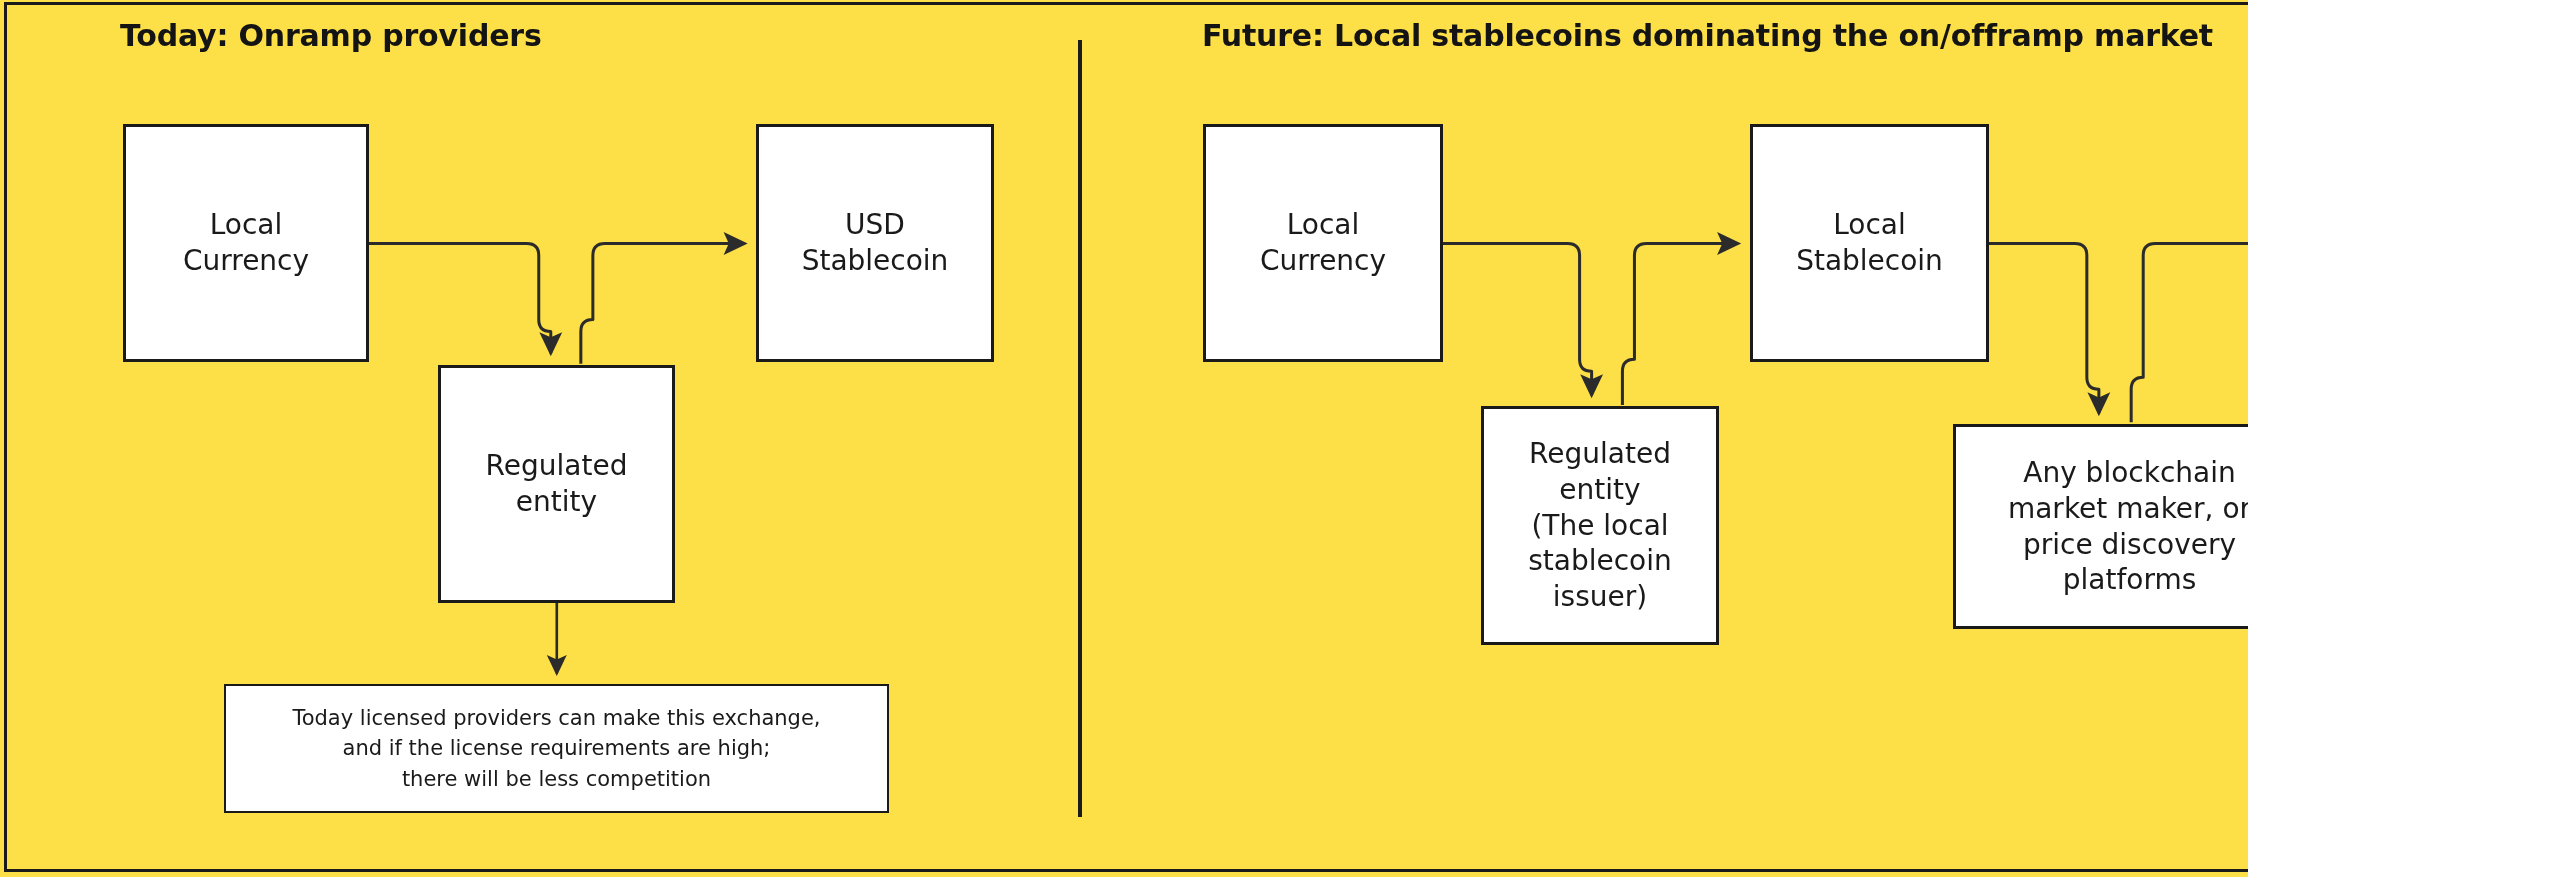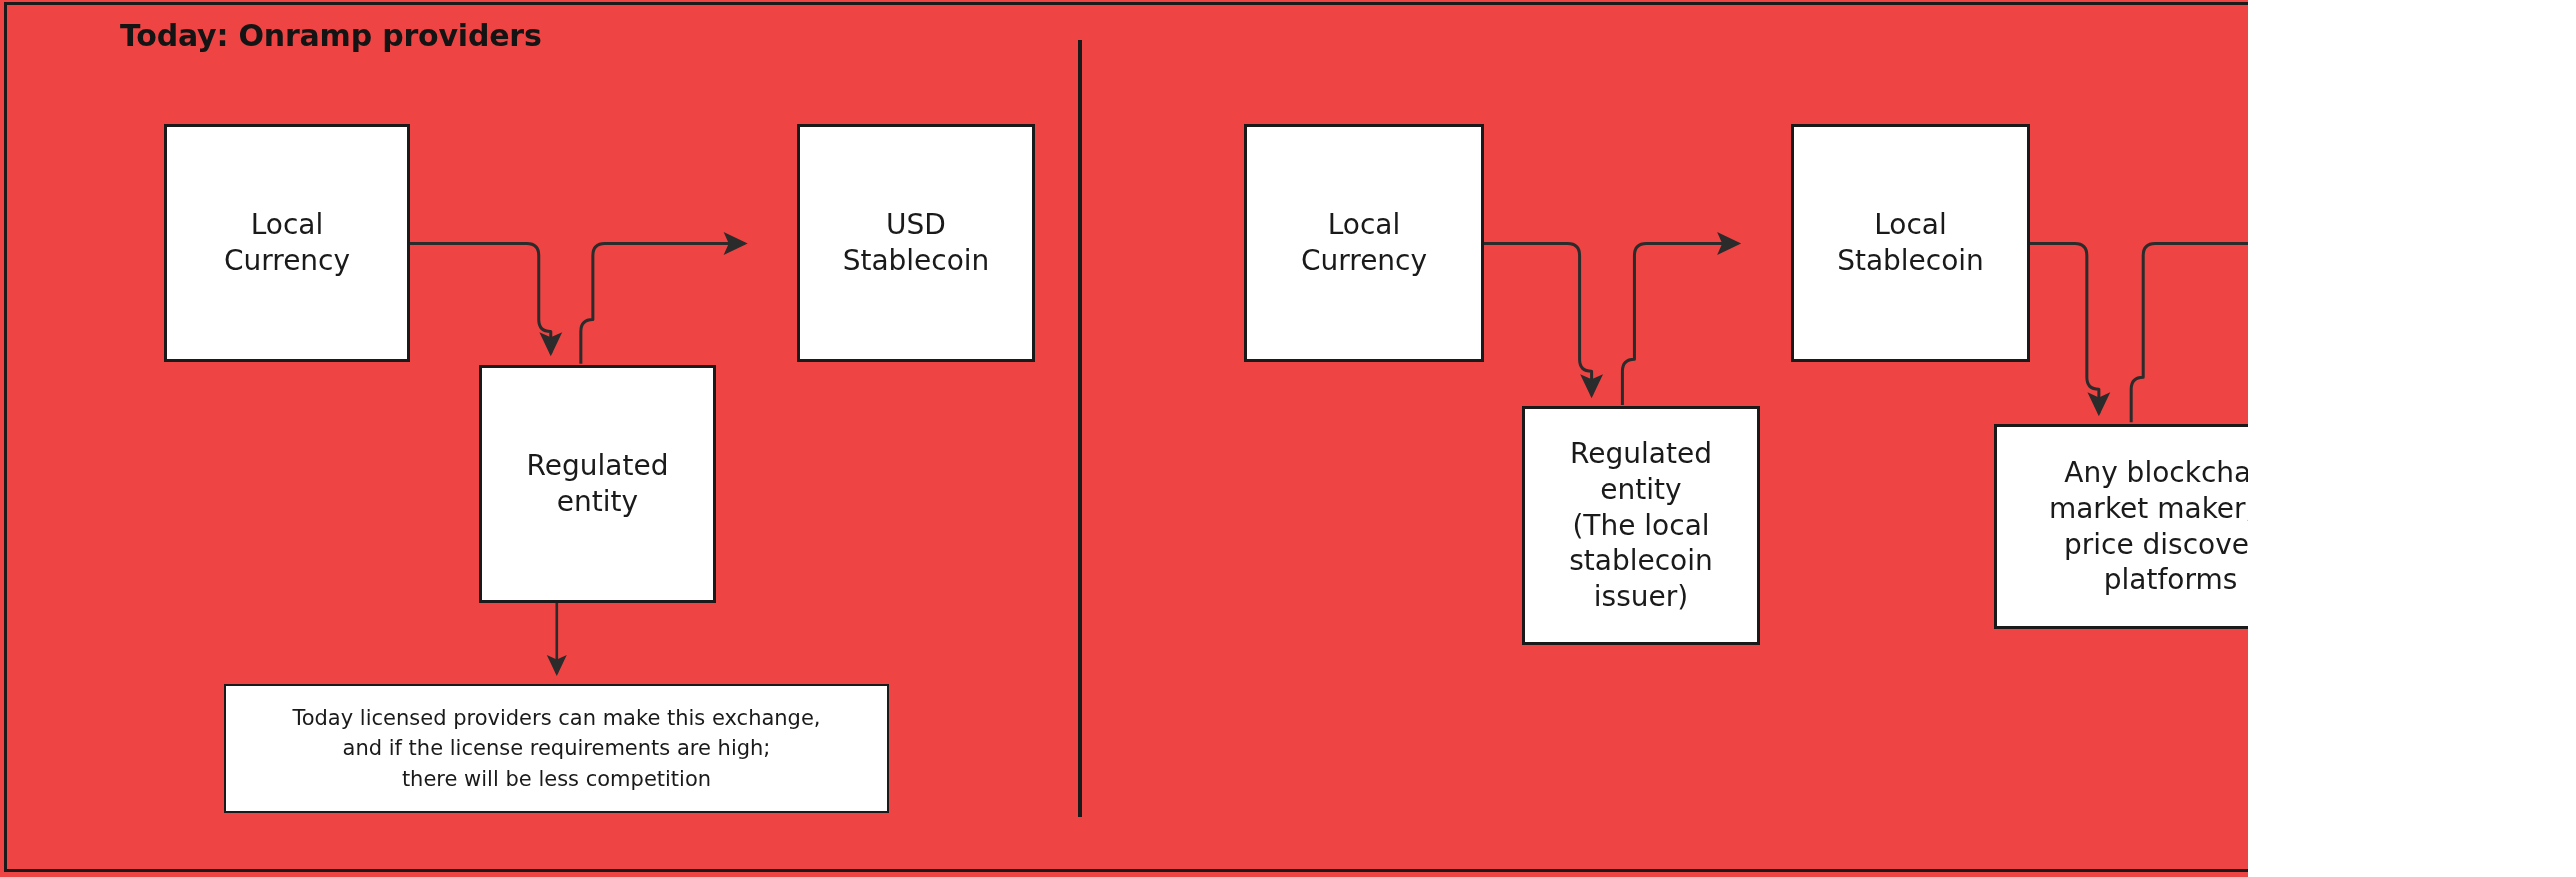--- a/index.html
+++ b/index.html
@@ -4,21 +4,21 @@
 <style>
   html,body{margin:0;padding:0;background:#ffffff;}
   body{
     font-family:"DejaVu Sans", sans-serif;
     -webkit-font-smoothing:antialiased;
   }
   #canvas{
     position:relative;
     width:2248px;
     height:877px;
-    background:#ef4444;
+    background:#fde047;
     overflow:hidden;
     text-decoration:underline;
   }
   
   #outer-frame{
     position:absolute;
     left:3.8px; top:2.3px;
     width:2568px; height:870px;
     border:3px solid #1a1a1a;
     box-sizing:border-box;
@@ -46,21 +46,20 @@
     position:absolute;
     box-sizing:border-box;
     border:3px solid #1a1a1a;
     background:#ffffff;
     display:flex;
     align-items:center;
     justify-content:center;
     text-align:center;
     color:#1a1a1a;
     z-index:3;
-    margin-left:41px;
   }
   .node-label{
     font-size:28px;
     line-height:1.28;
     white-space:pre-line;
     font-family:"DejaVu Sans", sans-serif;
   }
   .note-box{
     position:absolute;
     box-sizing:border-box;
@@ -160,20 +159,21 @@
     <span class="node-label">Regulated
 entity</span>
   </div>
 
   <div class="note-box" id="note-l-license">
     <span class="note-label">Today licensed providers can make this exchange,
 and if the license requirements are high;
 there will be less competition</span>
   </div>
 
+  <div class="panel-title" id="title-future">Future: Local stablecoins dominating the on/offramp market</div>
 
   <div class="node-box" id="box-r-local-currency">
     <span class="node-label">Local
 Currency</span>
   </div>
 
   <div class="node-box" id="box-r-local-stablecoin">
     <span class="node-label">Local
 Stablecoin</span>
   </div>

